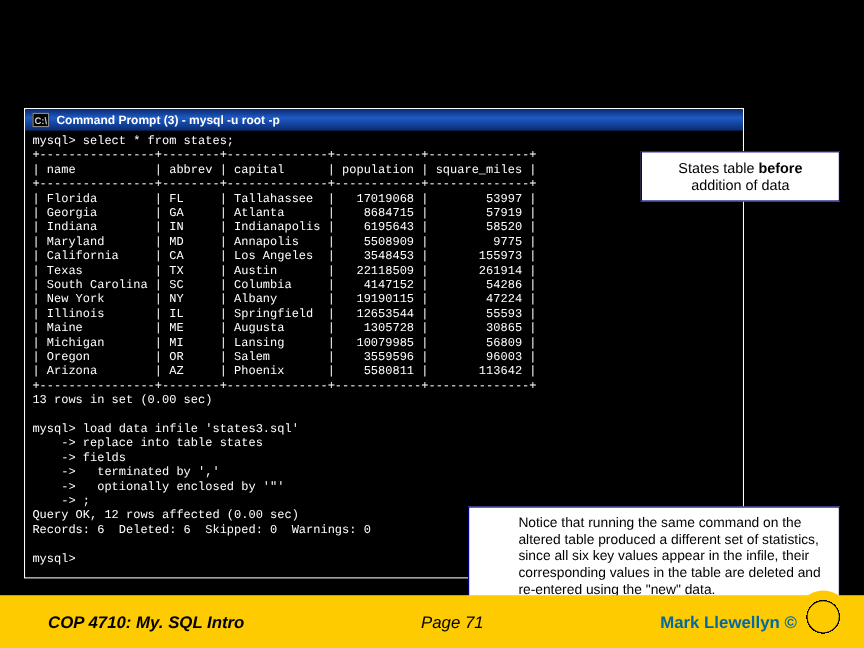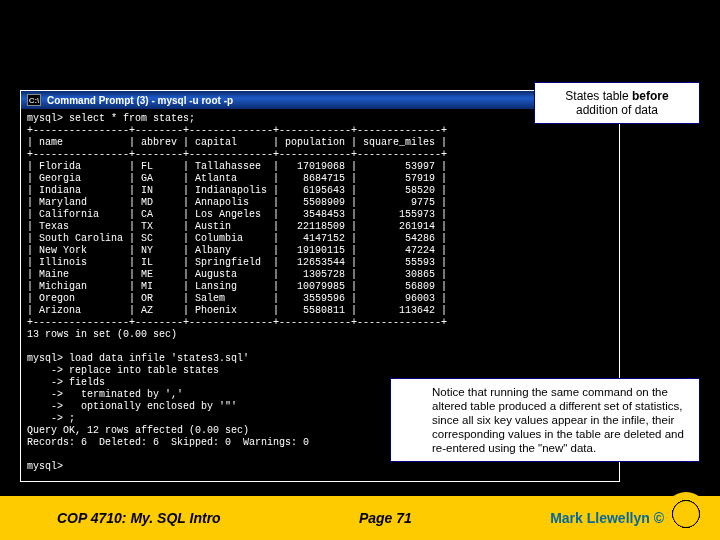--- a/index.html
+++ b/index.html
@@ -56,20 +56,21 @@
   .callout {
     position: absolute;
     background: #fff;
     border: 1.5px solid #000080;
     padding: 6px 8px;
     font-family: Arial, sans-serif;
     font-size: 12px;
     line-height: 14px;
     color: #000;
     text-align: center;
+    margin-top: 44px;
   }
   .callout1 {
     left: 534px;
     top: 82px;
     width: 166px;
   }
   .callout2 {
     left: 390px;
     top: 378px;
     width: 310px;
@@ -87,24 +88,23 @@
     display: flex;
     align-items: center;
     justify-content: space-between;
     padding: 0 56px 0 40px;
   }
   .footer .course {
     font-weight: bold;
     font-style: italic;
     font-size: 14px;
     color: #000;
-    margin-left: 17px;
   }
   .footer .page {
-    font-weight: bold;
+    font-weight: normal;
     font-style: italic;
     font-size: 14px;
     color: #000;
   }
   .footer .author {
     font-weight: bold;
     font-size: 14px;
     color: #0369a1;
   }
   .logo {

